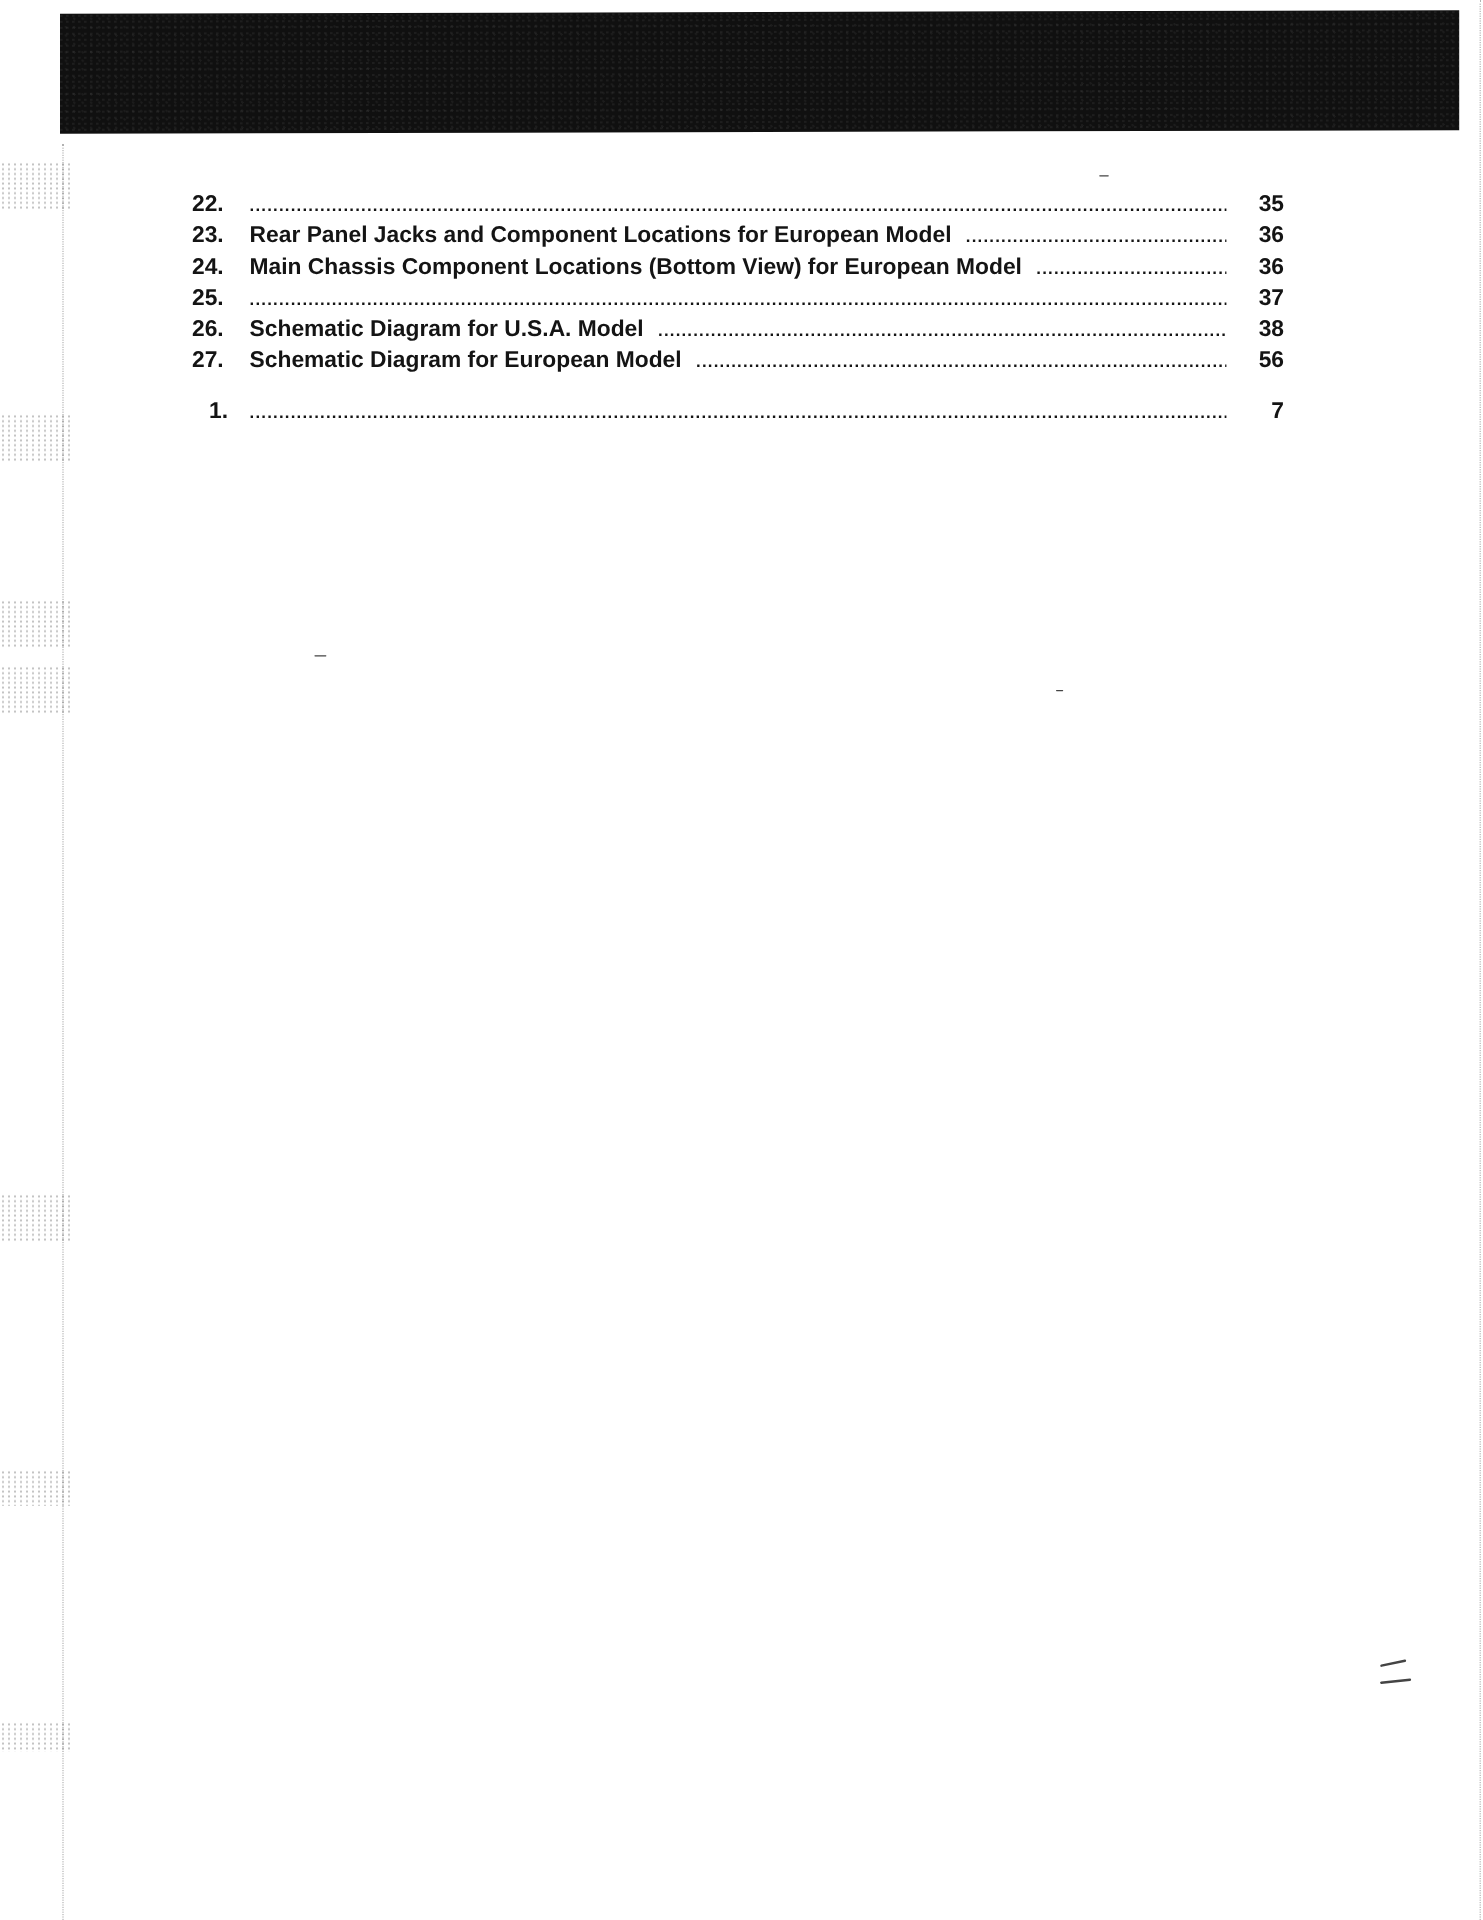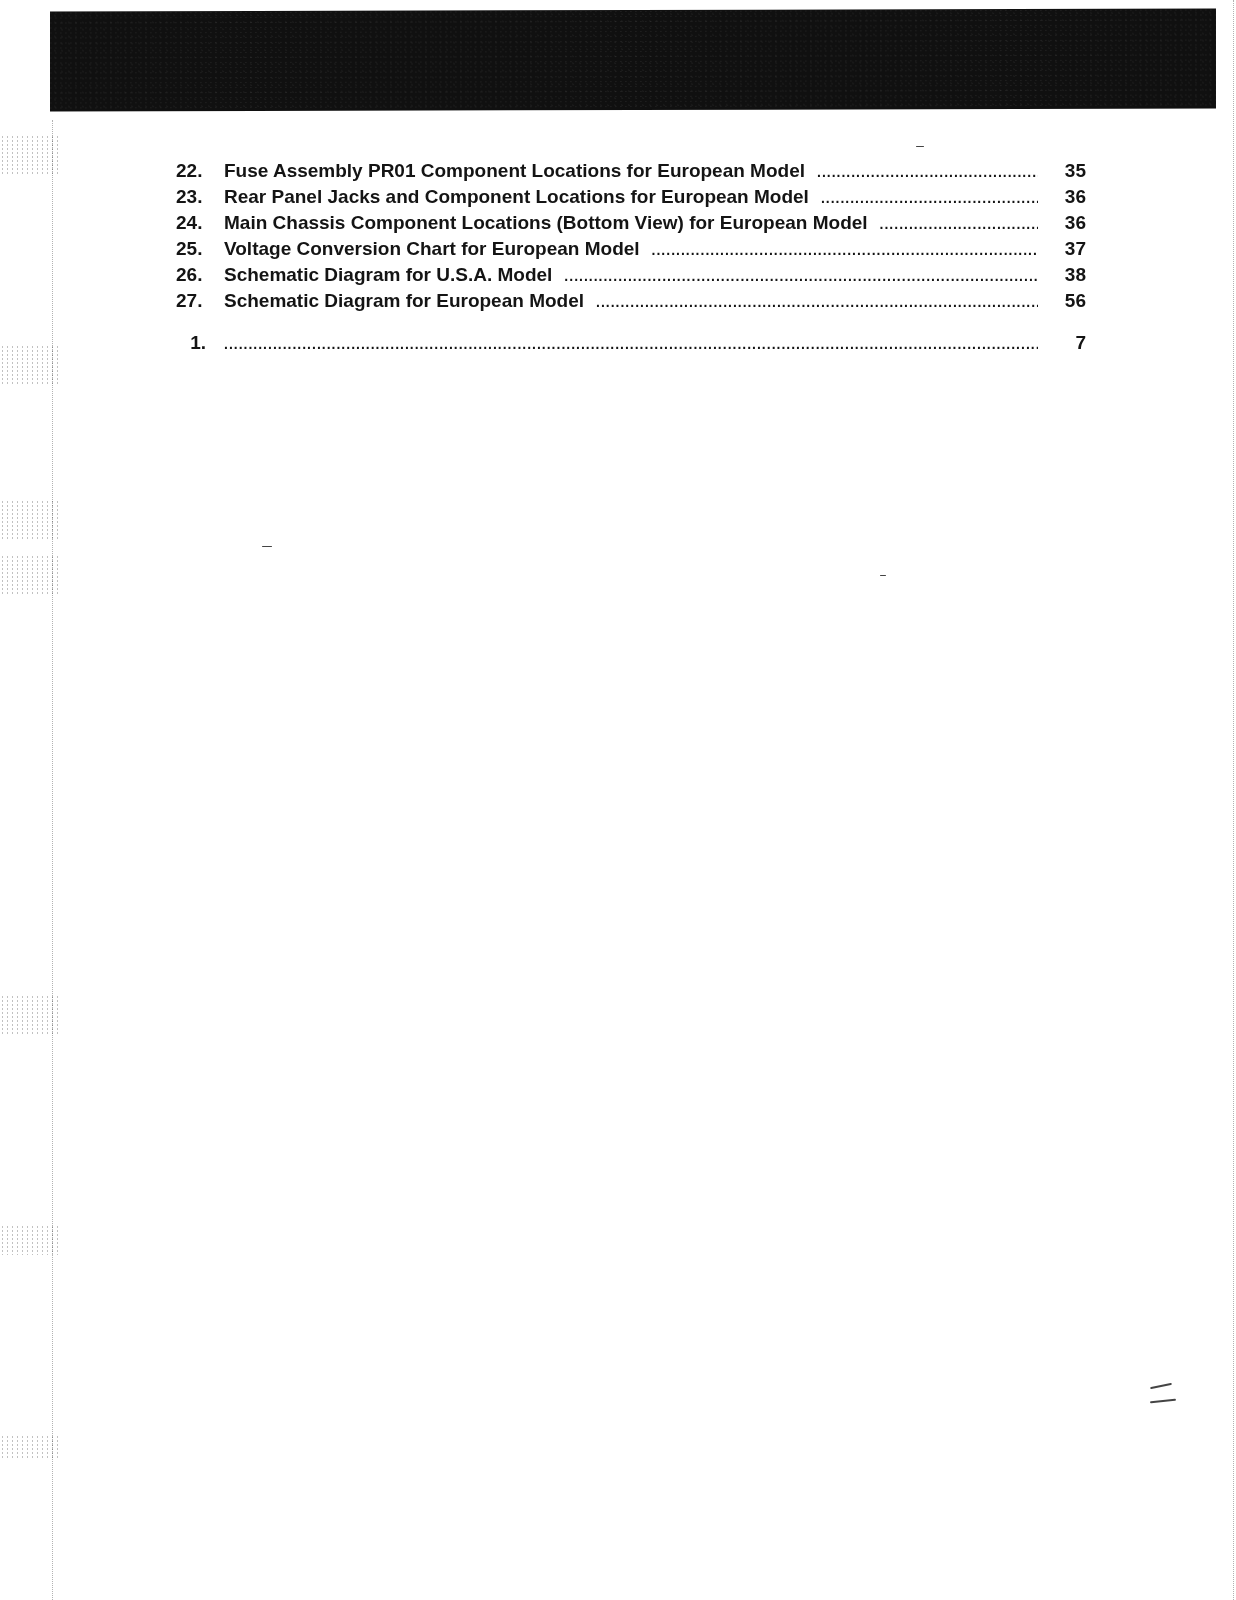--- a/index.html
+++ b/index.html
@@ -47,21 +47,21 @@
     .right-edge {
       position: absolute;
       right: 2px;
       top: 0;
       height: 1600px;
       width: 0;
       border-left: 1px dotted rgba(0,0,0,0.3);
     }
     .toc {
       position: absolute;
-      left: 176px;
+      left: 160px;
       top: 160px;
       width: 910px;
     }
     .toc-row {
       display: flex;
       align-items: baseline;
       height: 26px;
       font-size: 19px;
       font-weight: bold;
       white-space: nowrap;
@@ -135,39 +135,37 @@
 
 <div class="speck" style="left:916px;top:146px;width:8px;height:1px;"></div>
 <div class="speck" style="left:262px;top:546px;width:10px;height:1px;"></div>
 <div class="speck" style="left:880px;top:575px;width:6px;height:1px;"></div>
 <div class="speck" style="left:1150px;top:1385px;width:22px;height:2px;transform:rotate(-12deg);"></div>
 <div class="speck" style="left:1150px;top:1400px;width:26px;height:2px;transform:rotate(-6deg);"></div>
 
 <div class="toc">
   <div class="toc-row">
     <span class="toc-num">22.</span>
-    <span class="toc-title">Fuse Assembly PR01 Component Locations for European Model</span>
     <span class="toc-leader"></span>
     <span class="toc-page">35</span>
   </div>
   <div class="toc-row">
     <span class="toc-num">23.</span>
     <span class="toc-title">Rear Panel Jacks and Component Locations for European Model</span>
     <span class="toc-leader"></span>
     <span class="toc-page">36</span>
   </div>
   <div class="toc-row">
     <span class="toc-num">24.</span>
     <span class="toc-title">Main Chassis Component Locations (Bottom View) for European Model</span>
     <span class="toc-leader"></span>
     <span class="toc-page">36</span>
   </div>
   <div class="toc-row">
     <span class="toc-num">25.</span>
-    <span class="toc-title">Voltage Conversion Chart for European Model</span>
     <span class="toc-leader"></span>
     <span class="toc-page">37</span>
   </div>
   <div class="toc-row">
     <span class="toc-num">26.</span>
     <span class="toc-title">Schematic Diagram for U.S.A. Model</span>
     <span class="toc-leader"></span>
     <span class="toc-page">38</span>
   </div>
   <div class="toc-row">

